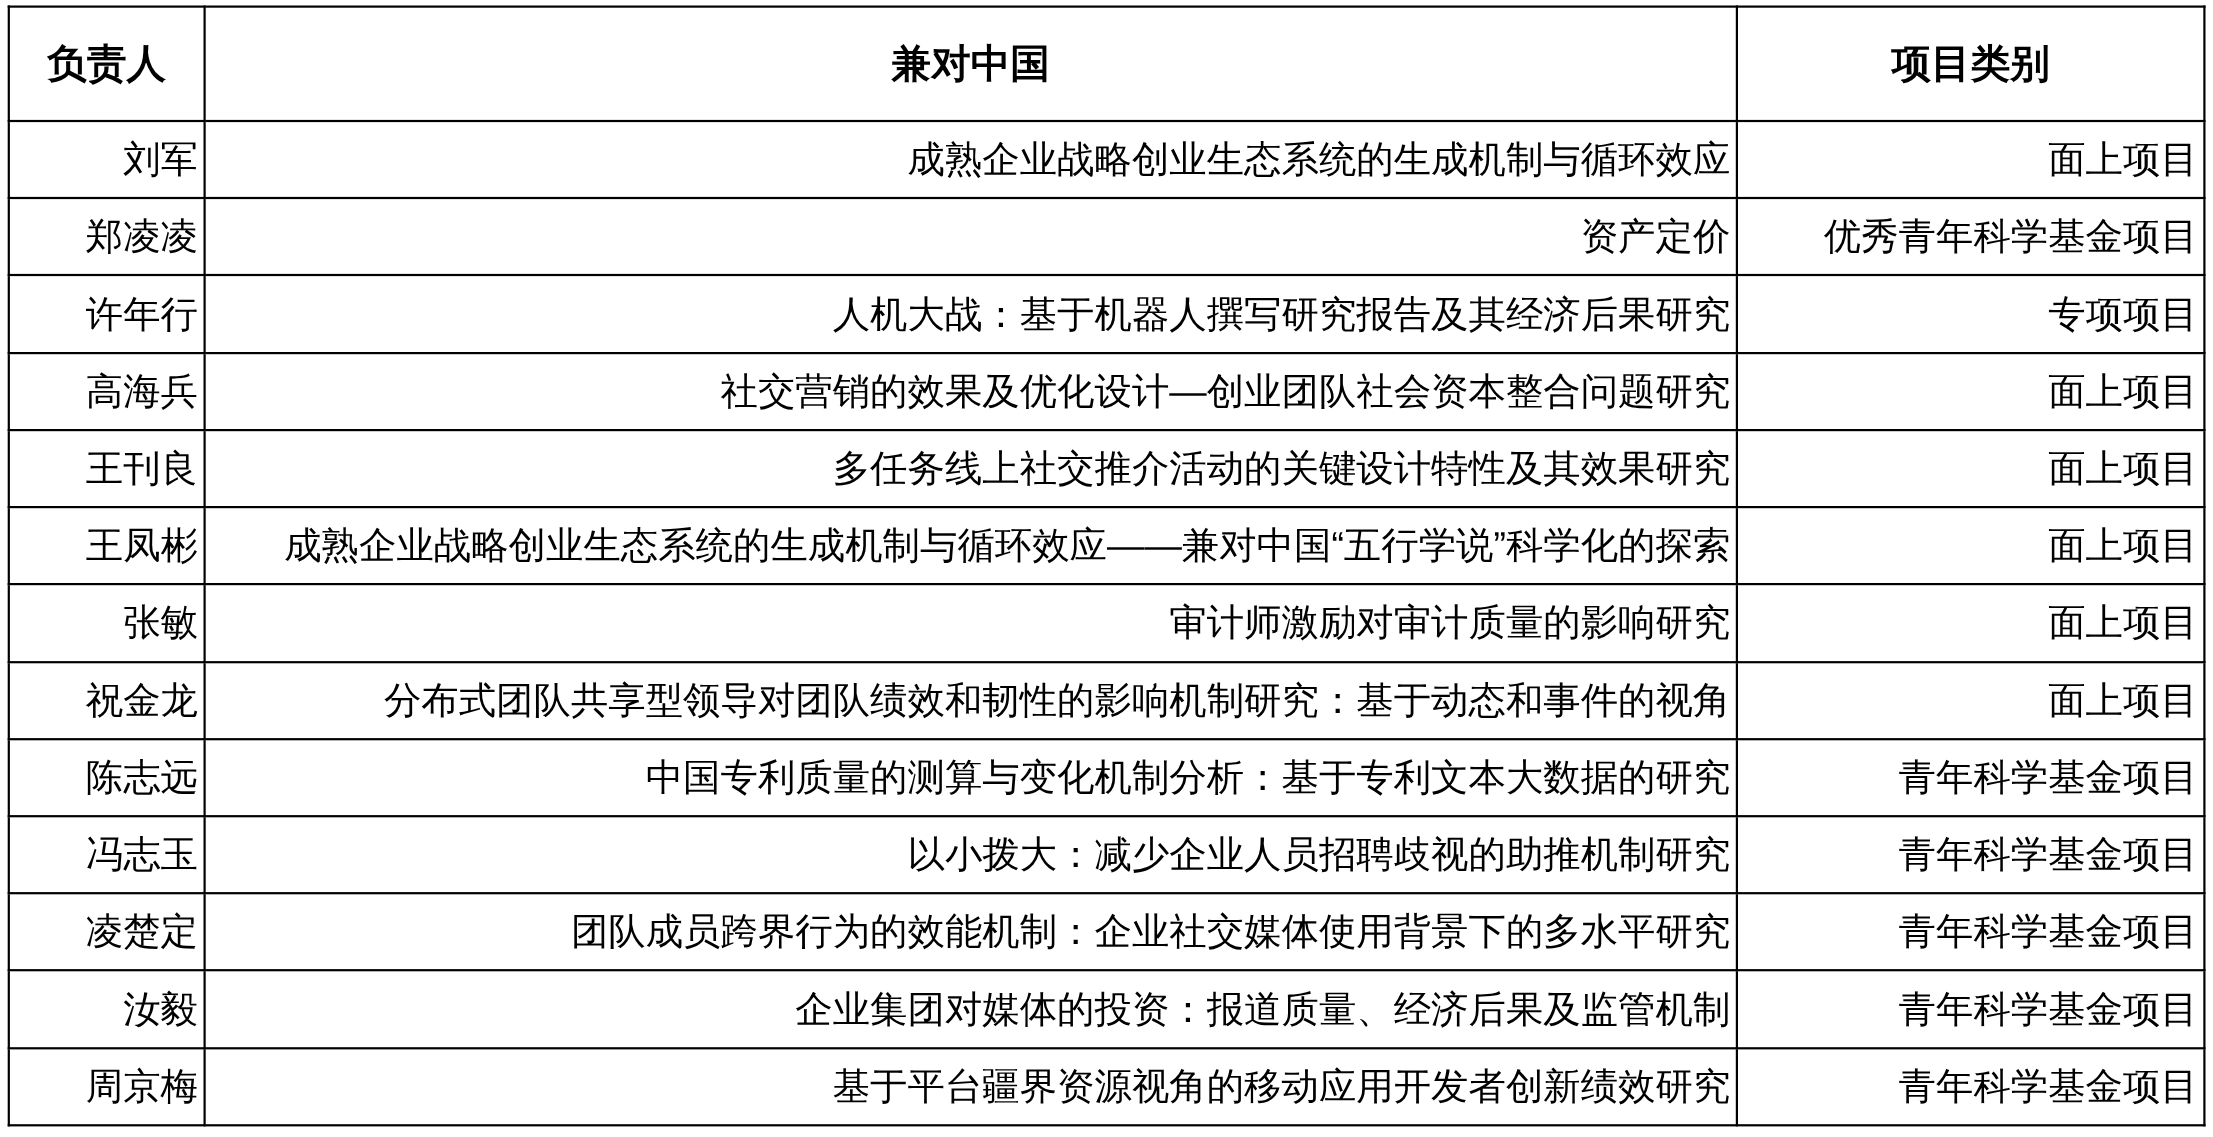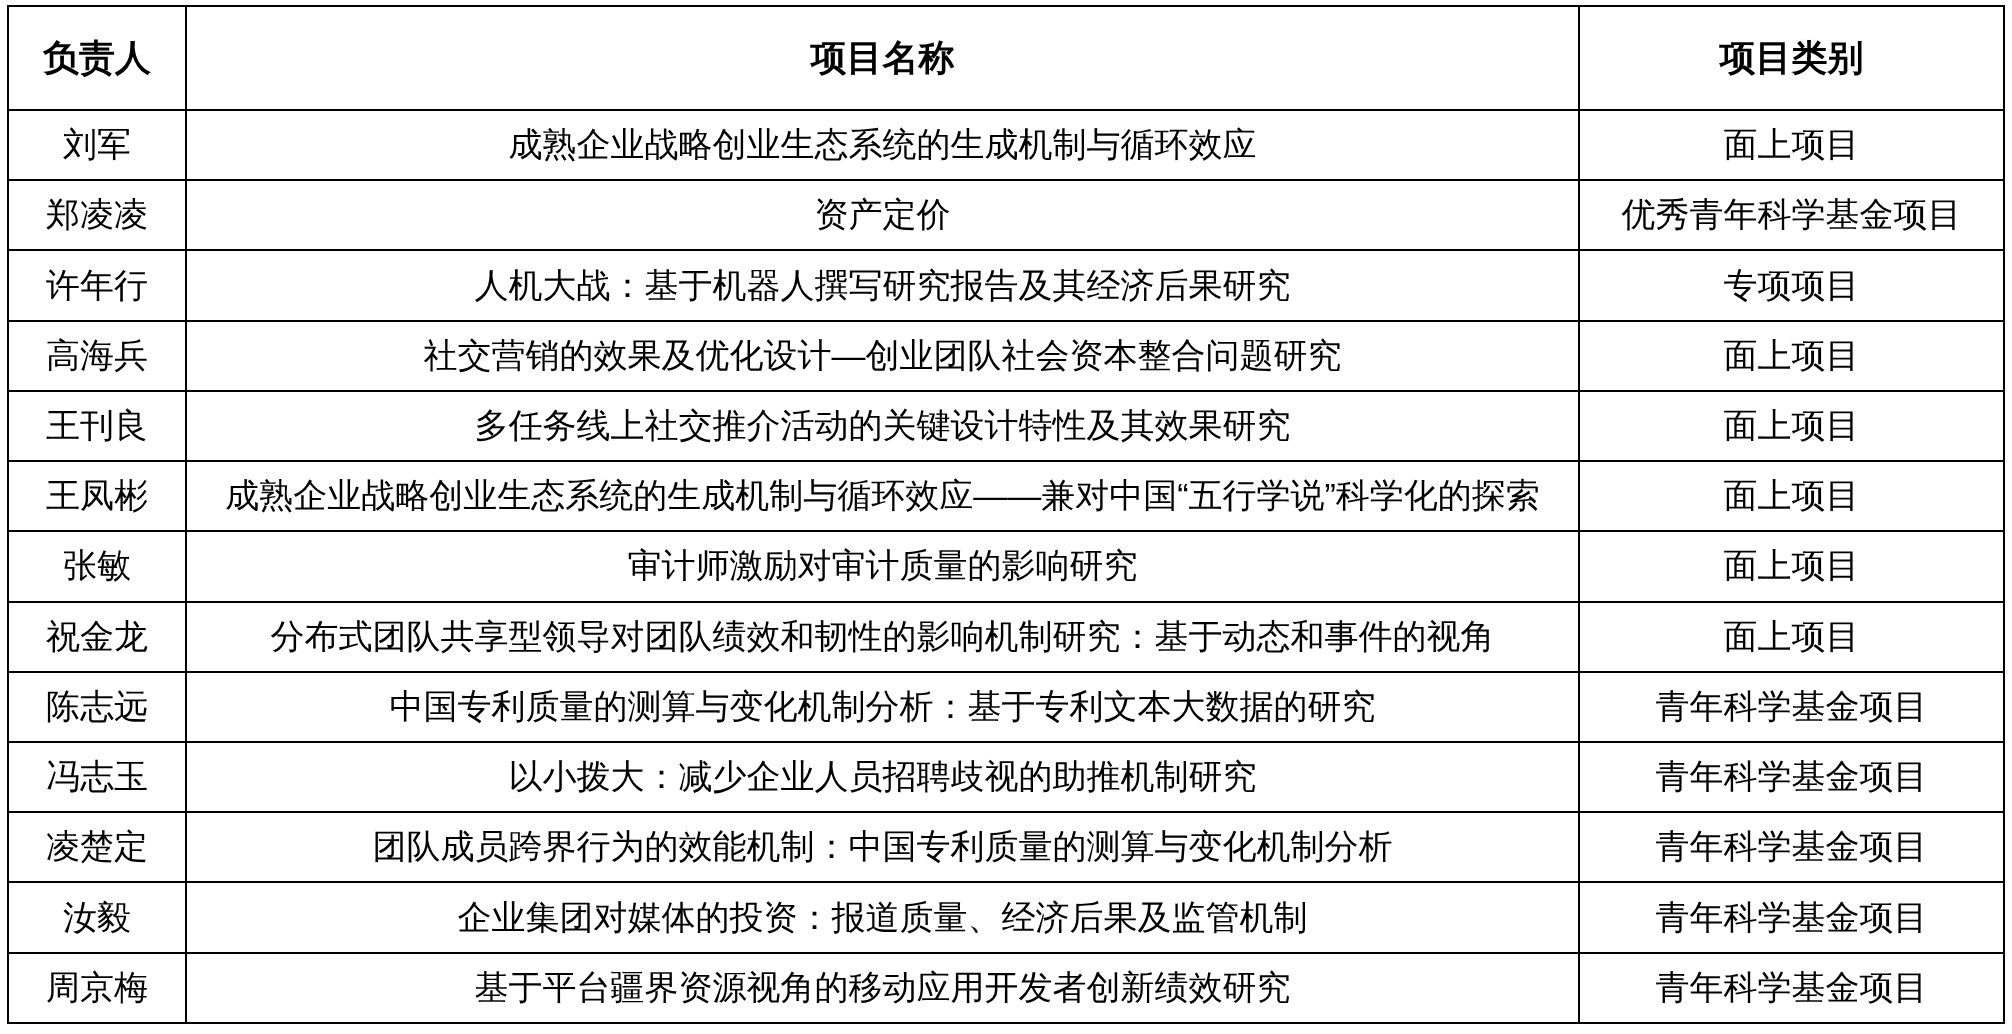--- a/index.html
+++ b/index.html
@@ -40,42 +40,42 @@
     text-align: center;
     vertical-align: middle;
     padding: 0;
   }
   table.projects tbody tr {
     height: 65px;
   }
   table.projects td {
     font-size: 34px;
     font-weight: 400;
-    text-align: center;
+    text-align: right;
     vertical-align: middle;
-    padding: 0 20px;
+    padding: 0 5px;
   }
   col.c-leader   { width: 178px; }
   col.c-project  { width: 1393px; }
   col.c-category { width: 425px; }
 </style>
 </head>
 <body>
 
 <div class="table-wrap">
   <table class="projects">
     <colgroup>
       <col class="c-leader">
       <col class="c-project">
       <col class="c-category">
     </colgroup>
     <thead>
       <tr>
         <th>负责人</th>
-        <th>项目名称</th>
+        <th>兼对中国</th>
         <th>项目类别</th>
       </tr>
     </thead>
     <tbody>
         <tr>
           <td>刘军</td>
           <td>成熟企业战略创业生态系统的生成机制与循环效应</td>
           <td>面上项目</td>
         </tr>
         <tr>
@@ -118,21 +118,21 @@
           <td>中国专利质量的测算与变化机制分析：基于专利文本大数据的研究</td>
           <td>青年科学基金项目</td>
         </tr>
         <tr>
           <td>冯志玉</td>
           <td>以小拨大：减少企业人员招聘歧视的助推机制研究</td>
           <td>青年科学基金项目</td>
         </tr>
         <tr>
           <td>凌楚定</td>
-          <td>团队成员跨界行为的效能机制：中国专利质量的测算与变化机制分析</td>
+          <td>团队成员跨界行为的效能机制：企业社交媒体使用背景下的多水平研究</td>
           <td>青年科学基金项目</td>
         </tr>
         <tr>
           <td>汝毅</td>
           <td>企业集团对媒体的投资：报道质量、经济后果及监管机制</td>
           <td>青年科学基金项目</td>
         </tr>
         <tr>
           <td>周京梅</td>
           <td>基于平台疆界资源视角的移动应用开发者创新绩效研究</td>

